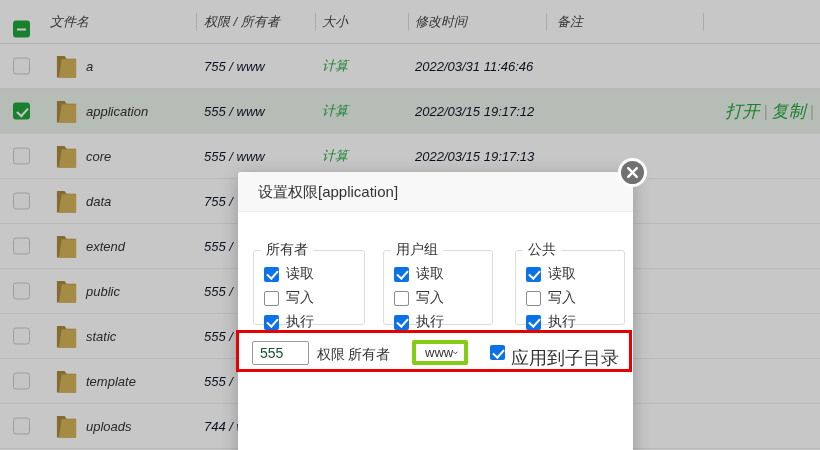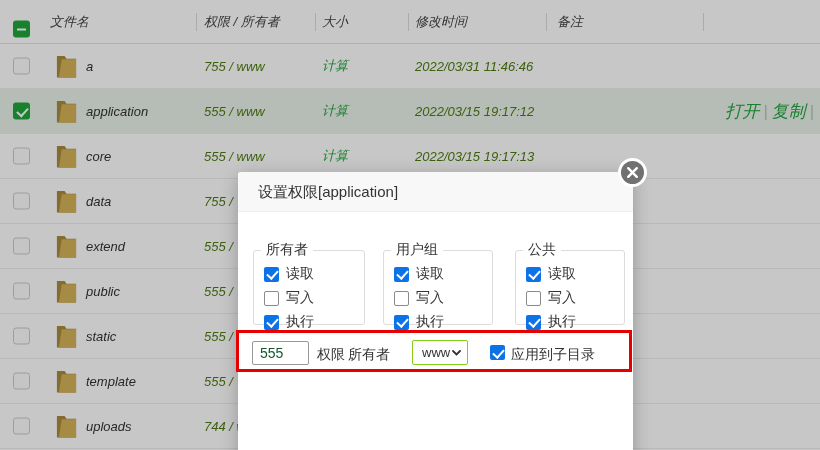--- a/index.html
+++ b/index.html
@@ -7,21 +7,21 @@
   body { font-family:"Liberation Sans", sans-serif; background:#fff; }
   .stage { position:relative; width:820px; height:450px; background:#fff; overflow:hidden; }
 
   
   .ftable { position:absolute; inset:0; z-index:0;font-style:italic; }
   .thead { position:relative; height:44px; background:#fff; border-bottom:1px solid #e3e3e3; }
   .th { position:absolute; top:50%; transform:translateY(-50%); font-size:13px; color:#424242; white-space:nowrap; }
   .vsep { position:absolute; top:13px; width:1px; height:18px; background:#dcdcdc; }
   .trow { position:relative; height:45px; background:#fff; border-bottom:1px solid #ededed; }
   .trow.sel { background:#e9f1ea; }
-  .cell { position:absolute; top:50%; transform:translateY(-50%); font-size:13px; color:#4d7c0f; white-space:nowrap; }
+  .cell { position:absolute; top:50%; transform:translateY(-50%); font-size:13px; color:#0f172a; white-space:nowrap; }
   .c-name { color:#333; }
   .c-size { color:#20a53a; cursor:pointer; }
   .c-actions { right:2px; color:#20a53a; font-size:17px; }
   .c-actions .pipe { color:#b5c6b8; margin:0 4px; }
   .c-actions .act { cursor:pointer; }
 
   
   .cb { position:absolute; top:50%; transform:translateY(-50%); left:13px; width:17px; height:17px; border-radius:3px; }
   .cb.plain { background:#fdfdfd; border:1px solid #c9c9c9; }
   .cb.green { background:#20a53a; }
@@ -55,25 +55,25 @@
   .mcb.on::after { content:""; position:absolute; left:4.5px; top:1.5px; width:5px; height:9px;
                    border:solid #fff; border-width:0 2px 2px 0; transform:rotate(42deg); }
   .mcb.off { background:#fff; border:1px solid #8b8b8b; }
 
   
   .perm-input { position:absolute; left:14px; top:169px; width:57px; height:24px; border:1px solid #999;
                 border-radius:2px; padding:0 7px; font-size:14px; color:#14532d; font-family:"Liberation Sans",sans-serif; }
   .lbl { position:absolute; font-size:14px; color:#333; top:174px; white-space:nowrap; }
   .lbl-perm { left:79px; }
   .lbl-owner { left:110px; }
-  .owner-select { position:absolute; left:174px; top:168px; width:56px; height:25px; border:1px solid #84cc16;
+  .owner-select { position:absolute; left:174px; top:168px; width:56px; height:25px; border:4px solid #84cc16;
                   border-radius:2px; background:#fff; display:flex; align-items:center; justify-content:space-between;
                   padding:0 6px 0 9px; font-size:13px; color:#333; cursor:pointer; }
   .apply-cb { position:absolute; left:252px; top:173px; }
-  .lbl-apply { left:273px; font-size:14px; }
+  .lbl-apply { left:273px; font-size:18px; }
 
   
   .redbox { position:absolute; left:-2px; top:158px; width:396px; height:42px; border:3px solid #e60000;
             z-index:40; pointer-events:none; }
 
   
   .m-foot { position:absolute; left:0; right:0; bottom:0; height:50px; background:#fafafa; border-top:1px solid #ececec;
             border-radius:0 0 3px 3px; display:flex; align-items:center; justify-content:flex-end; gap:11px; padding-right:15px; }
   .btn { height:26px; min-width:45px; padding:0 12px; border:none; border-radius:3px; font-size:14px; color:#fff;
          cursor:pointer; font-family:"Liberation Sans",sans-serif; }

